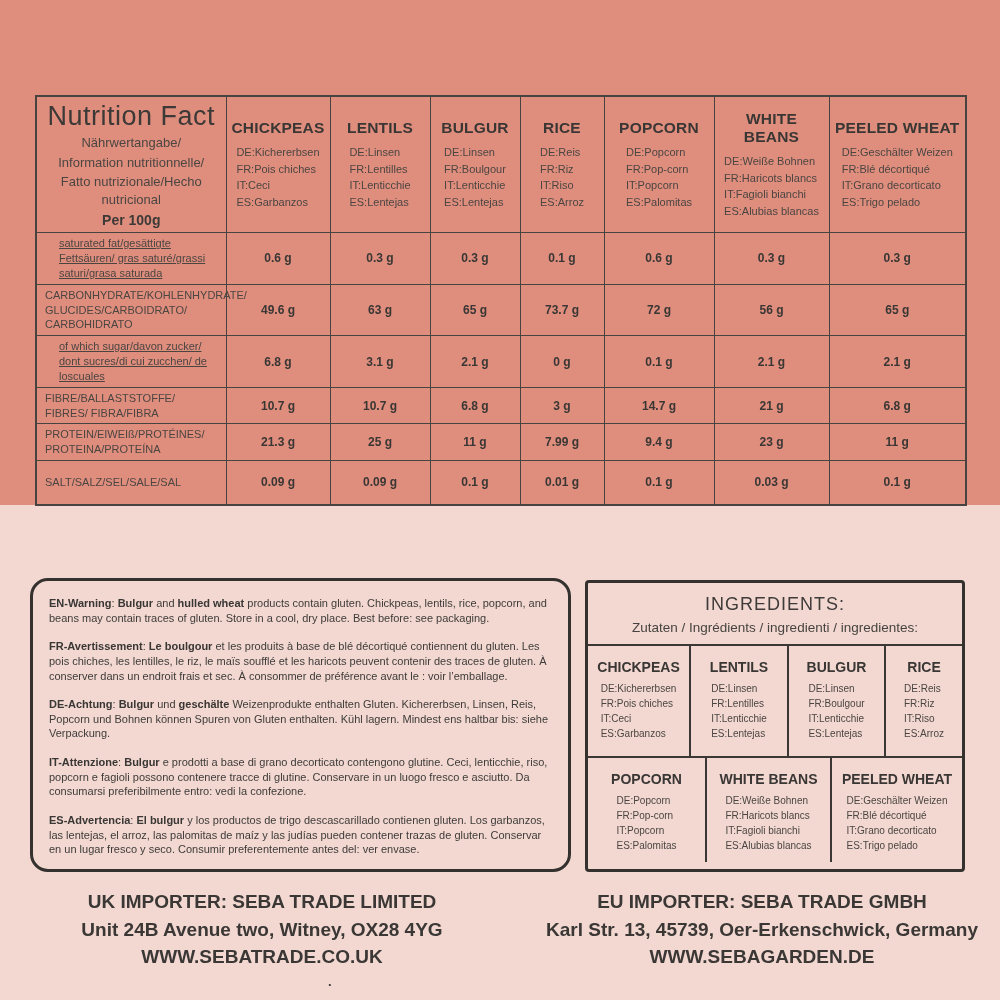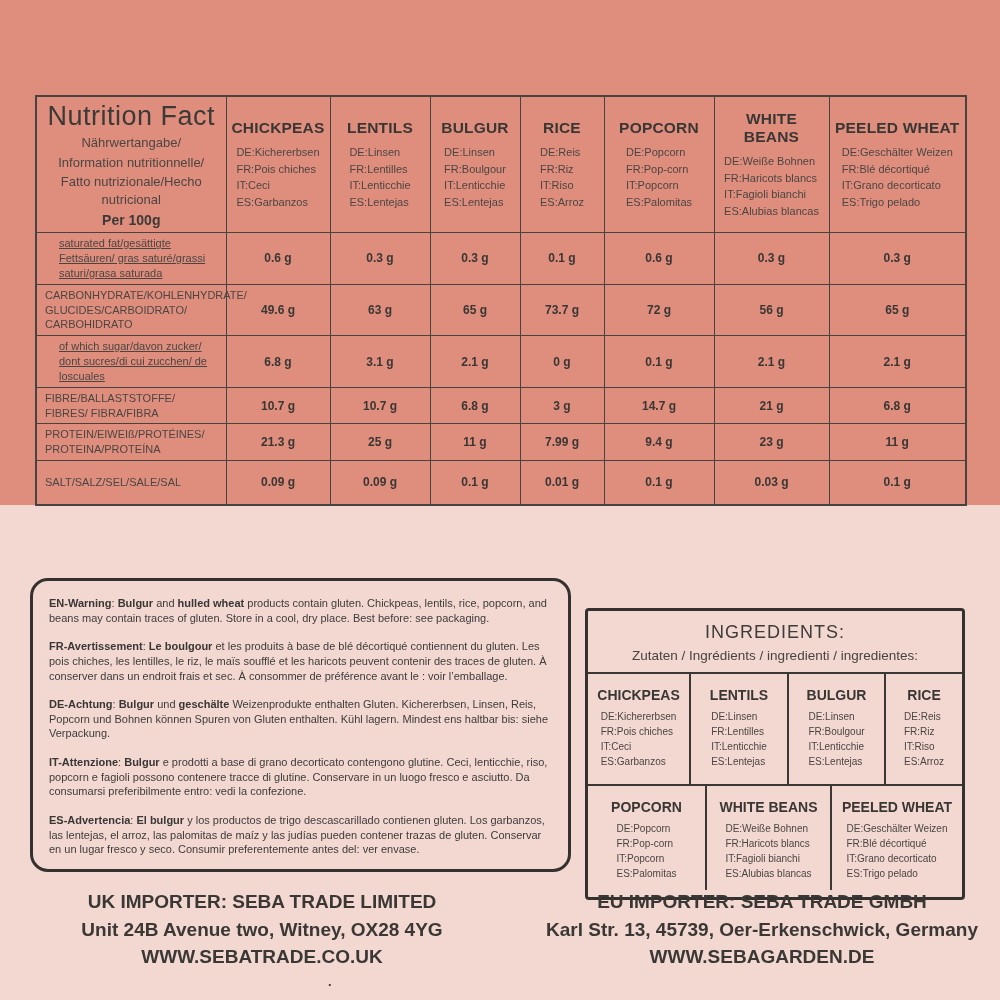--- a/index.html
+++ b/index.html
@@ -35,21 +35,21 @@
   .warn-box {
     position:absolute; left:30px; top:578px; width:541px; height:294px;
     border:3px solid #34312F; border-radius:18px;
     padding:15px 14px 10px 16px; background:#F2D8D1;
   }
   .warn { font-size:11px; color:#3E3B39; line-height:1.33; margin-bottom:14px; }
   .warn b { color:#393634; }
 
   
   .ing-box {
-    position:absolute; left:585px; top:608px; width:380px; height:292px;
+    position:absolute; left:585px; top:580px; width:380px; height:292px;
     border:3px solid #34312F; border-radius:4px; background:#F2D8D1; overflow:hidden;
   }
   .ing-head { text-align:center; padding:11px 8px 9px; }
   .ing-title { font-size:18px; color:#3E3B39; letter-spacing:1px; }
   .ing-sub { font-size:13.5px; color:#474340; margin-top:5px;text-align:center; }
   .ing-row { display:grid; border-top:2px solid #3A3735; }
   .ing-row.r1 { grid-template-columns:103px 98px 97px 1fr; height:112px; }
   .ing-row.r2 { grid-template-columns:119px 125px 1fr; height:106px; }
   .ing-cell { border-right:2px solid #3A3735; text-align:center; padding-top:13px; }
   .ing-cell:last-child { border-right:none; }

